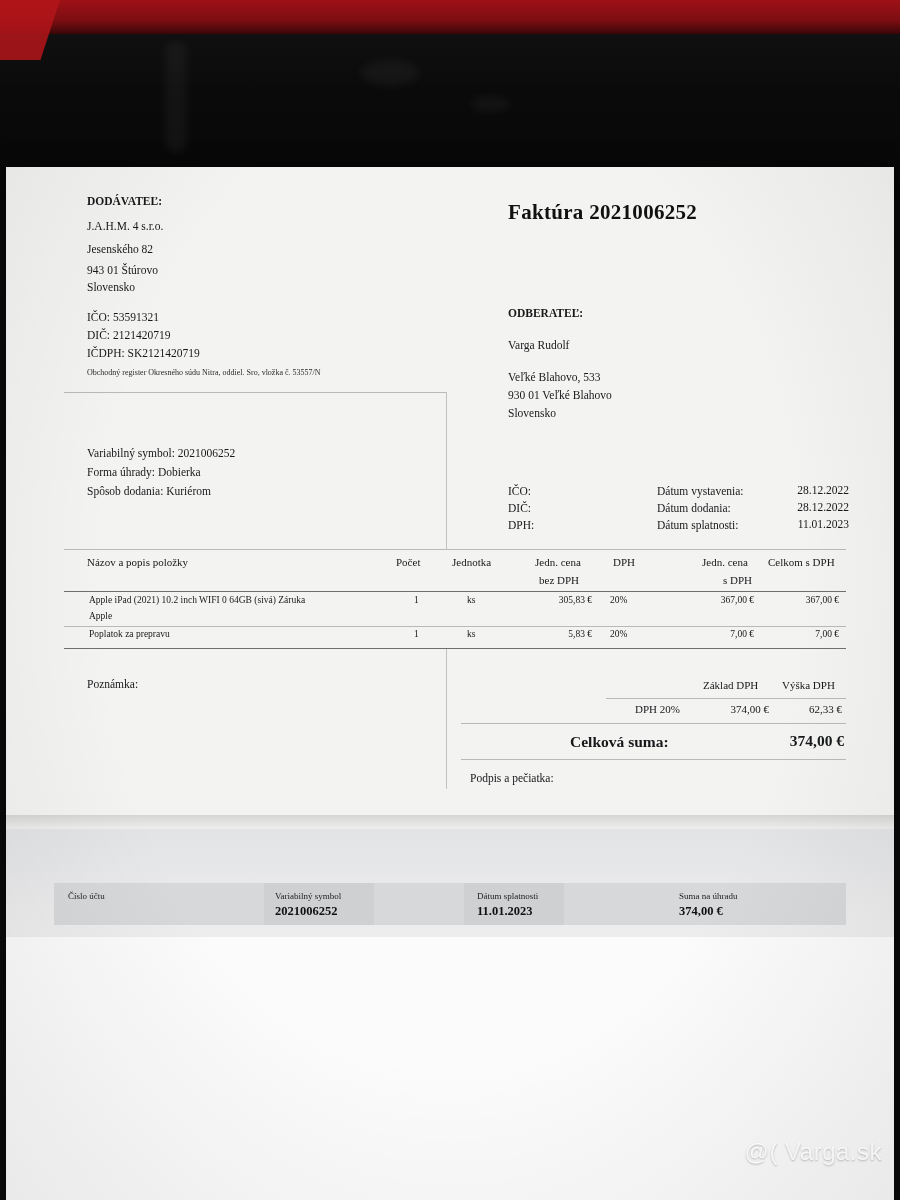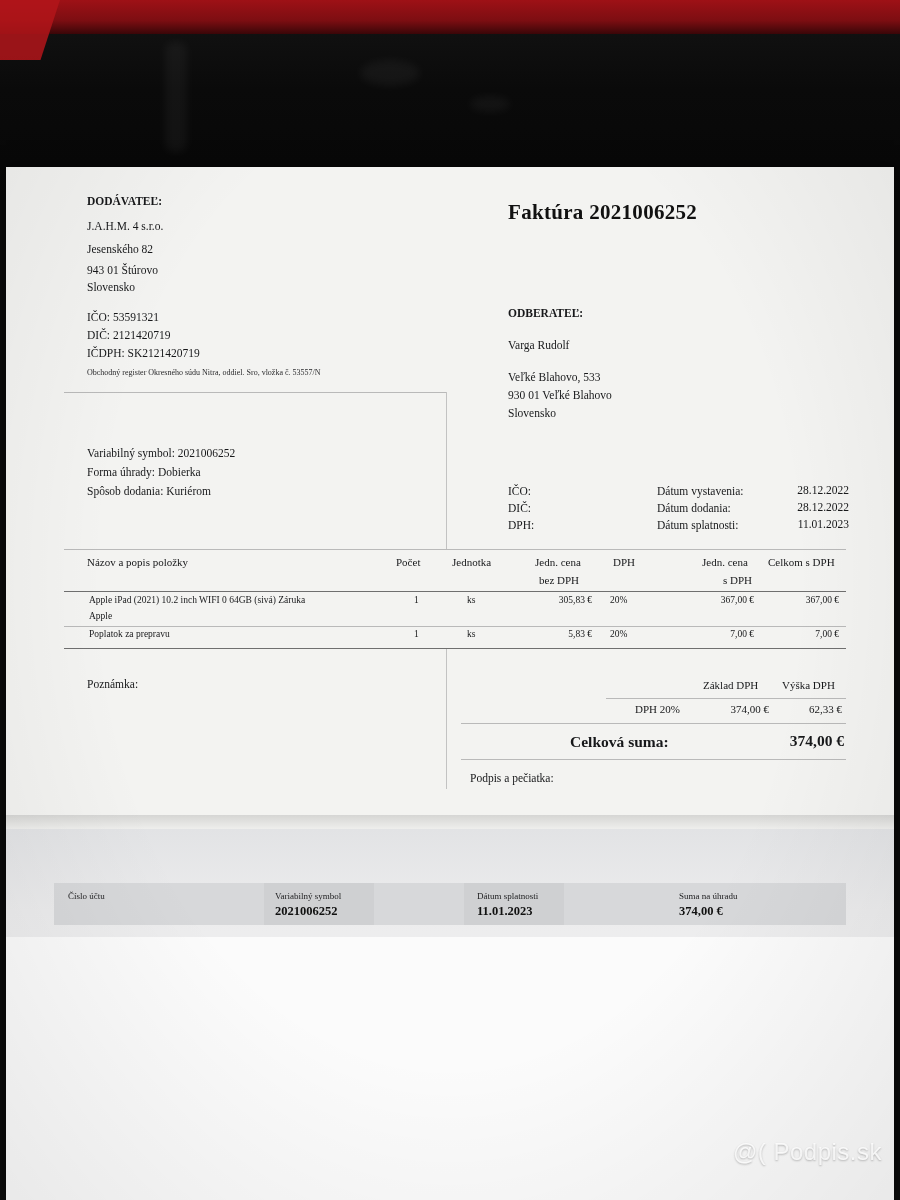--- a/index.html
+++ b/index.html
@@ -275,16 +275,16 @@
         <div class="strip-val" style="left:423px; top:21px;">11.01.2023</div>
         <div class="strip-label" style="left:625px; top:8px;">Suma na úhradu</div>
         <div class="strip-val" style="left:625px; top:21px;">374,00 €</div>
       </div>
 
     </div>
     <div class="vignette"></div>
   </div>
 
   <div class="wm-wrap">
-    <div class="watermark">@( Podpis.sk</div>
+    <div class="watermark">@( Varga.sk</div>
   </div>
 
 </div>
 
 </body></html>

